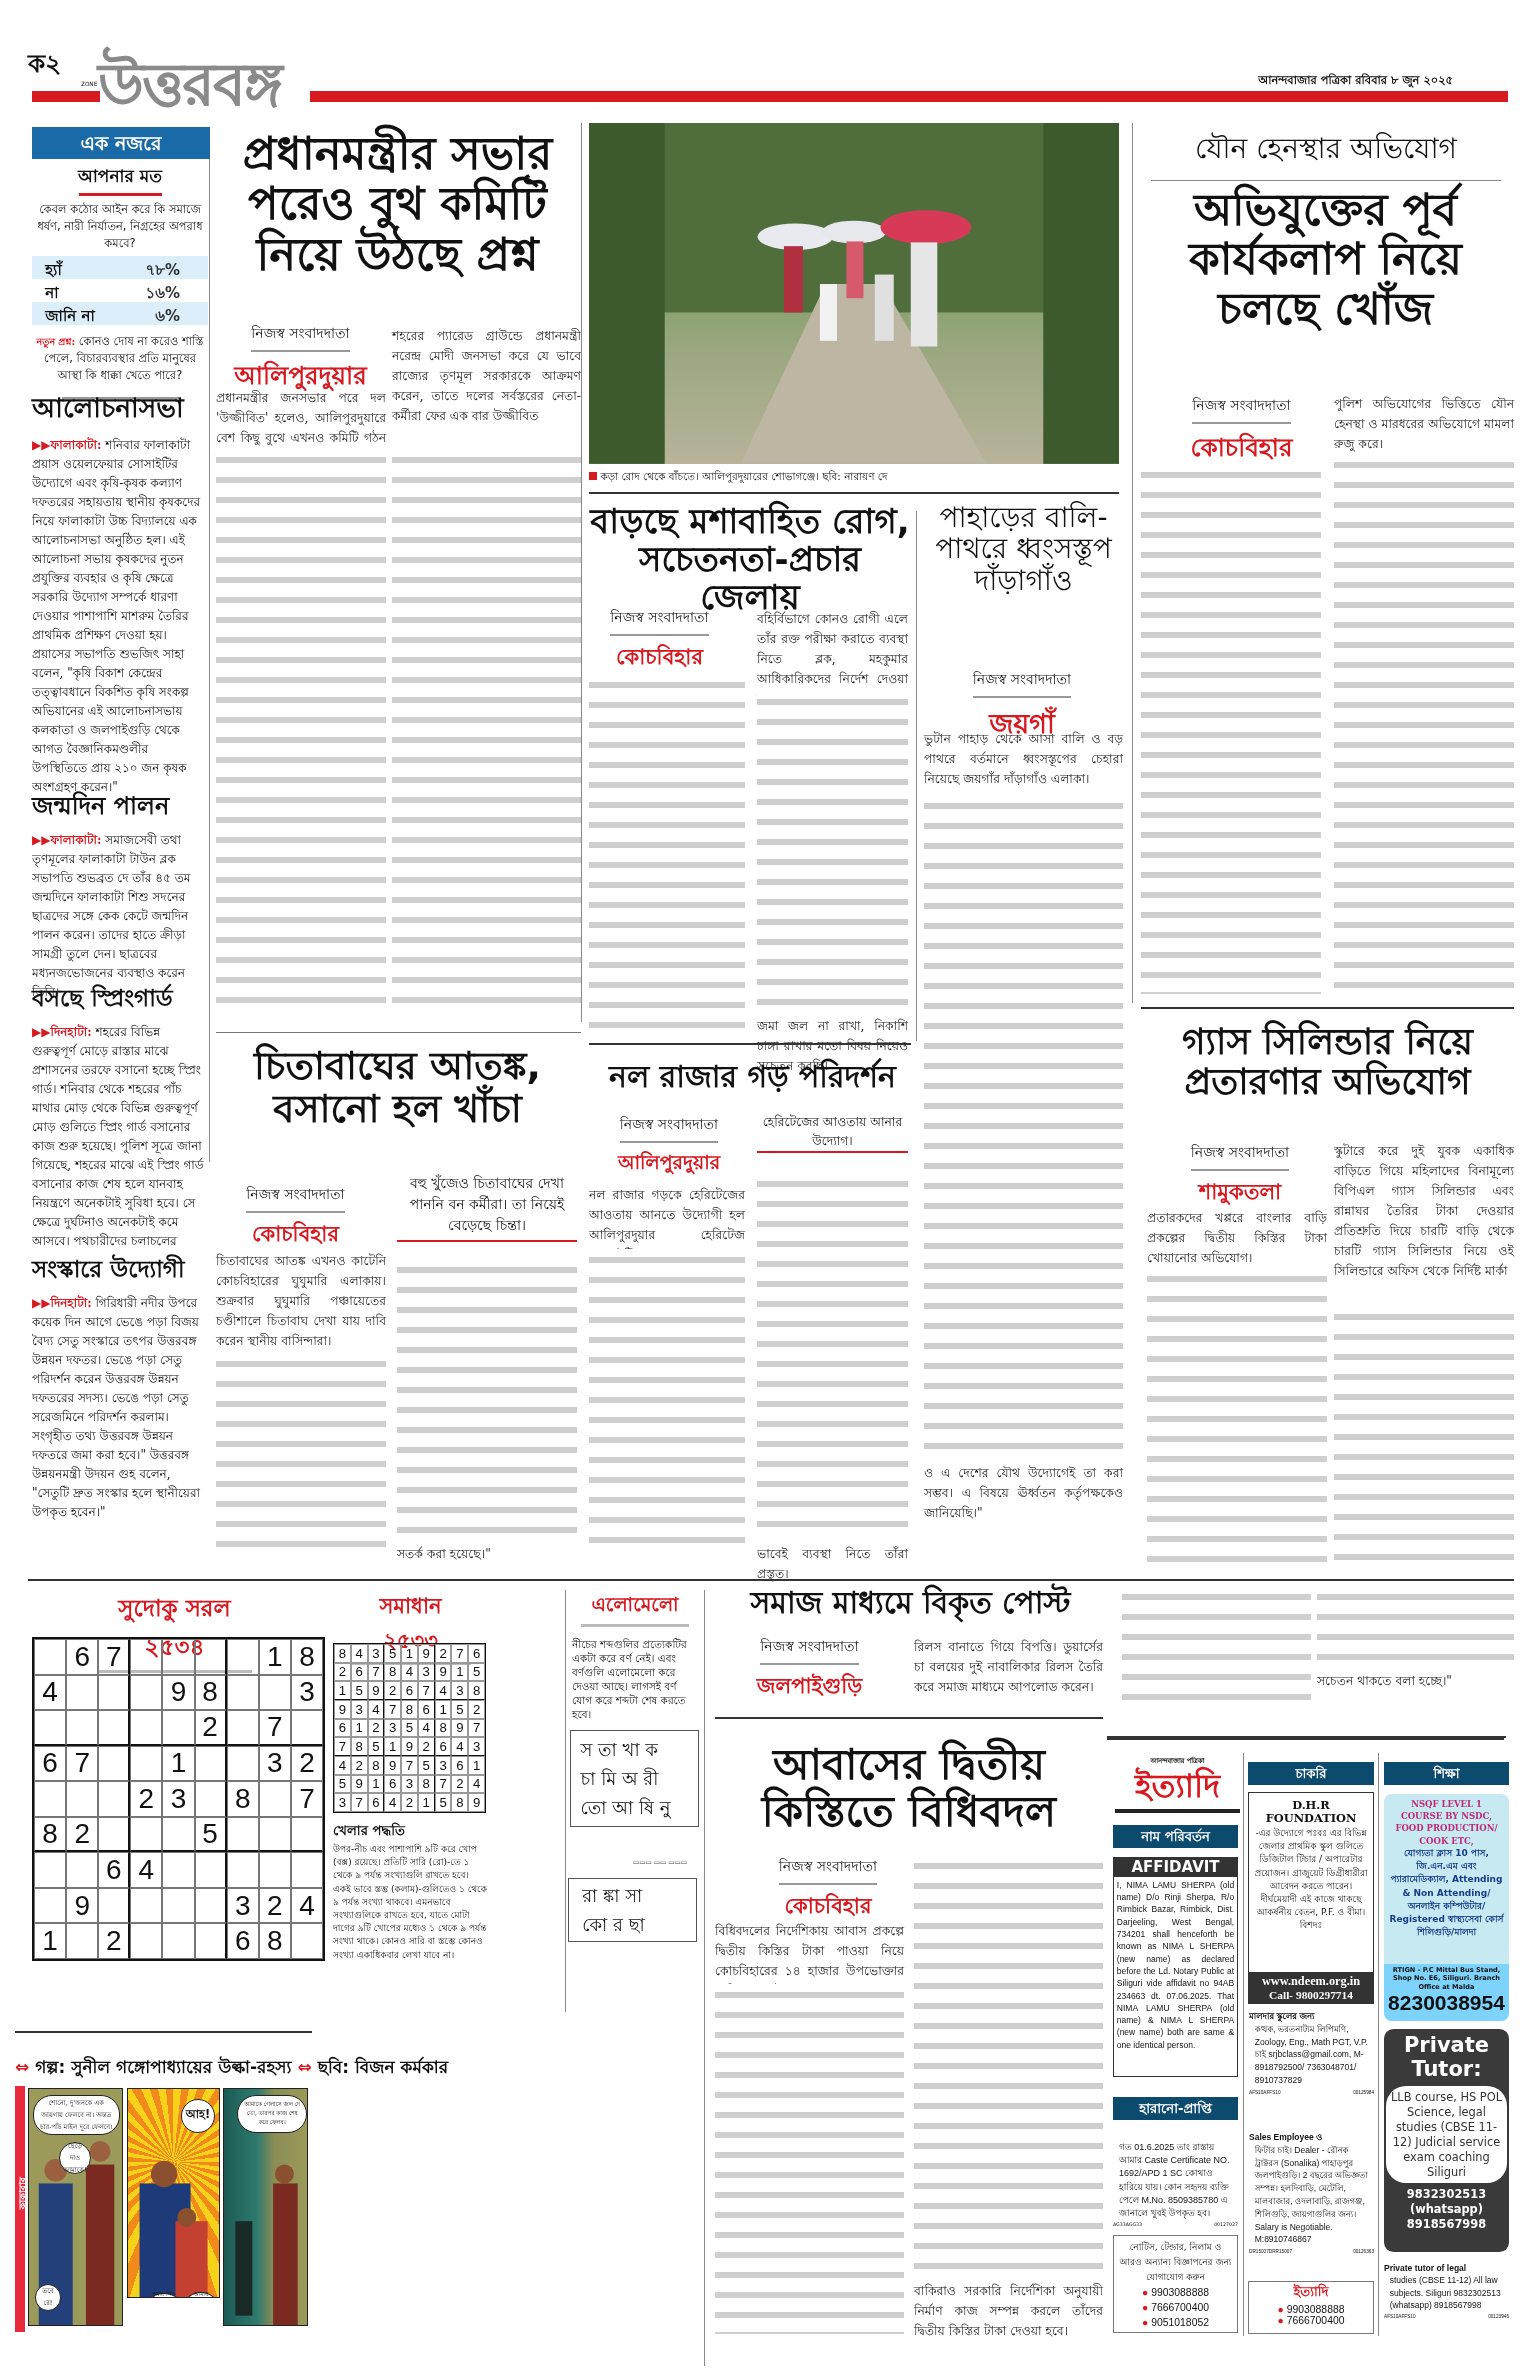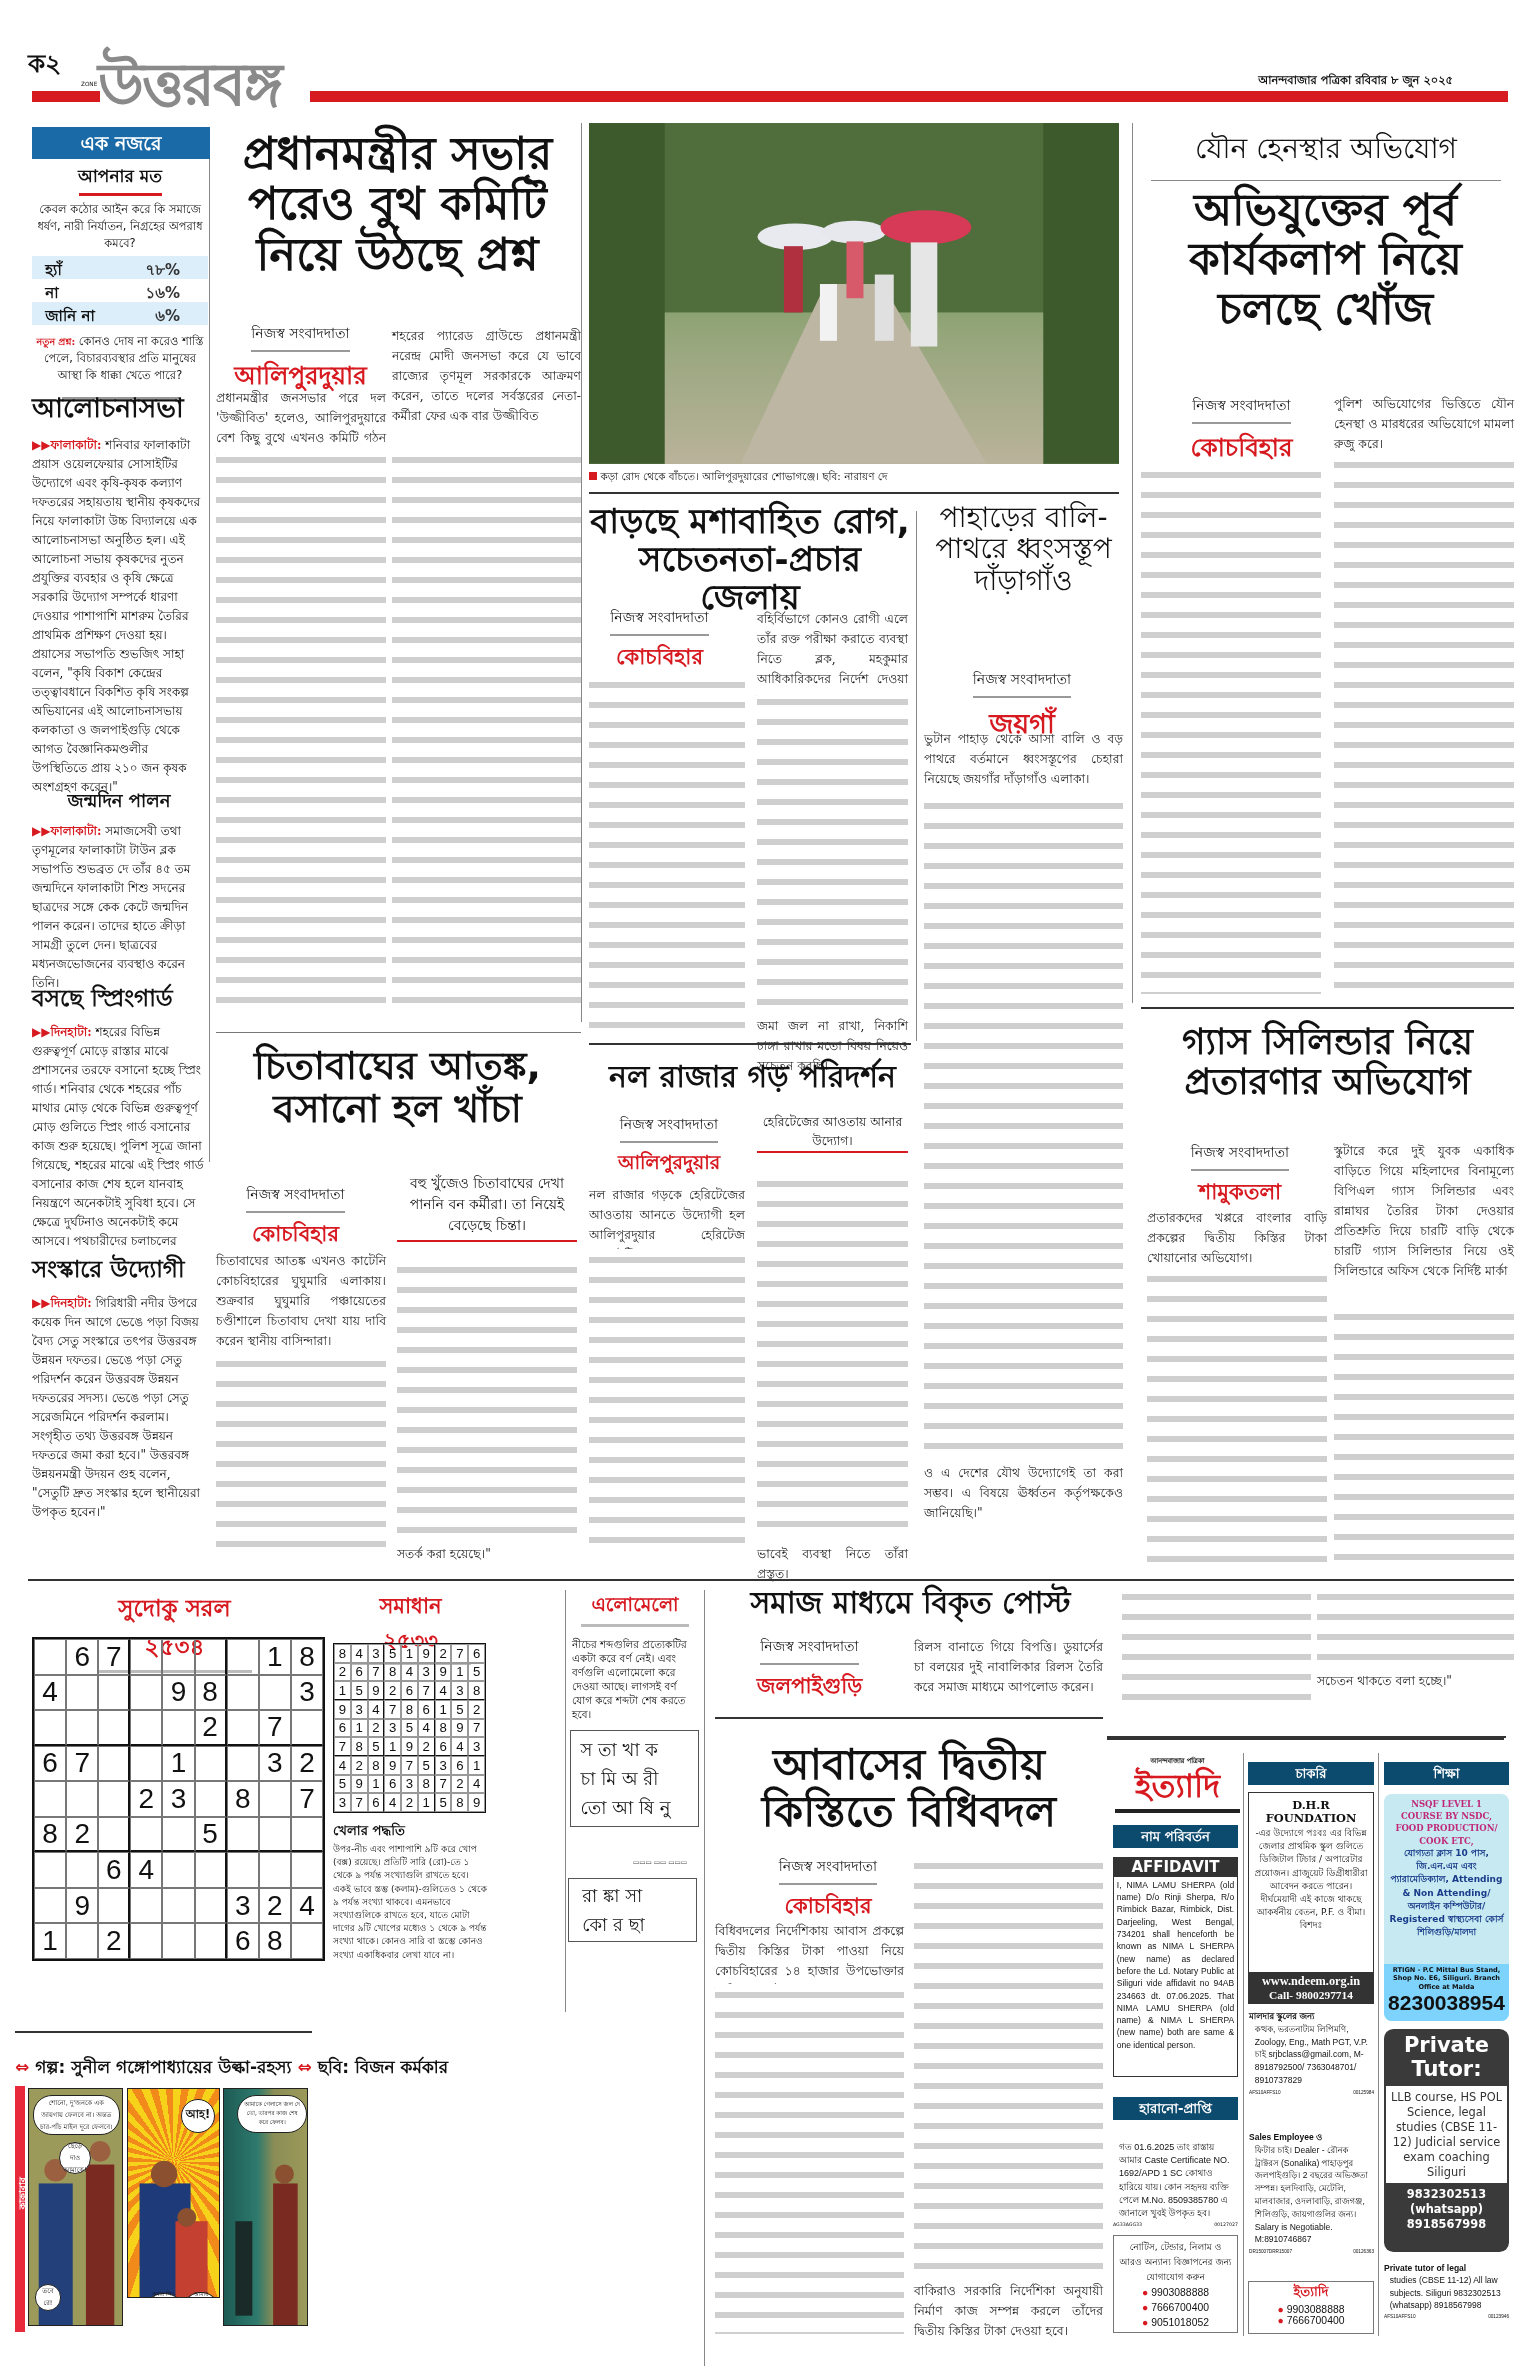--- a/index.html
+++ b/index.html
@@ -86,21 +86,21 @@
     </div>
     <div class="poll-q" style="margin-top:7.6px;"><span class="red" style="font-weight:bold;font-size:9.5px;">নতুন প্রশ্ন:</span> <span>কোনও দোষ না করেও শাস্তি পেলে, বিচারব্যবস্থার প্রতি মানুষের আস্থা কি ধাক্কা খেতে পারে?</span></div>
     <div style="width:117px;height:1.9px;background:#999;margin:13.2px auto 0;"></div>
   </div>
 
   <div class="abs" style="left:32px;top:388px;width:174px;">
     <div class="sb-title">আলোচনাসভা</div>
     <div class="sb-text" style="margin-top:3.8px;height:369px;overflow:hidden;"><span class="tag">▶▶</span><span class="tag">ফালাকাটা:</span> <span>শনিবার ফালাকাটা প্রয়াস ওয়েলফেয়ার সোসাইটির উদ্যোগে এবং কৃষি-কৃষক কল্যাণ দফতরের সহায়তায় স্থানীয় কৃষকদের নিয়ে ফালাকাটা উচ্চ বিদ্যালয়ে এক আলোচনাসভা অনুষ্ঠিত হল। এই আলোচনা সভায় কৃষকদের নুতন প্রযুক্তির ব্যবহার ও কৃষি ক্ষেত্রে সরকারি উদ্যোগ সম্পর্কে ধারণা দেওয়ার পাশাপাশি মাশরুম তৈরির প্রাথমিক প্রশিক্ষণ দেওয়া হয়। প্রয়াসের সভাপতি শুভজিৎ সাহা বলেন, "কৃষি বিকাশ কেন্দ্রের তত্ত্বাবধানে বিকশিত কৃষি সংকল্প অভিযানের এই আলোচনাসভায় কলকাতা ও জলপাইগুড়ি থেকে আগত বৈজ্ঞানিকমণ্ডলীর উপস্থিতিতে প্রায় ২১০ জন কৃষক অংশগ্রহণ করেন।"</span></div>
   </div>
   <div class="abs" style="left:32px;top:787px;width:174px;">
-    <div class="sb-title" style="font-size:18px;text-align:center;">জন্মদিন পালন</div>
+    <div class="sb-title" style="font-size:24px;">জন্মদিন পালন</div>
     <div class="sb-text" style="margin-top:3.8px;height:170px;overflow:hidden;"><span class="tag">▶▶</span><span class="tag">ফালাকাটা:</span> <span>সমাজসেবী তথা তৃণমূলের ফালাকাটা টাউন ব্লক সভাপতি শুভব্রত দে তাঁর ৪৫ তম জন্মদিনে ফালাকাটা শিশু সদনের ছাত্রদের সঙ্গে কেক কেটে জন্মদিন পালন করেন। তাদের হাতে ক্রীড়া সামগ্রী তুলে দেন। ছাত্রবের মধ্যনজভোজনের ব্যবস্থাও করেন তিনি।</span></div>
   </div>
   <div class="abs" style="left:32px;top:980px;width:174px;">
     <div class="sb-title" style="font-size:23px;">বসছে স্প্রিংগার্ড</div>
     <div class="sb-text" style="margin-top:3.8px;height:229px;overflow:hidden;"><span class="tag">▶▶</span><span class="tag">দিনহাটা:</span> <span>শহরের বিভিন্ন গুরুত্বপূর্ণ মোড়ে রাস্তার মাঝে প্রশাসনের তরফে বসানো হচ্ছে স্প্রিং গার্ড। শনিবার থেকে শহরের পাঁচ মাথার মোড় থেকে বিভিন্ন গুরুত্বপূর্ণ মোড় গুলিতে স্প্রিং গার্ড বসানোর কাজ শুরু হয়েছে। পুলিশ সূত্রে জানা গিয়েছে, শহরের মাঝে এই স্প্রিং গার্ড বসানোর কাজ শেষ হলে যানবাহ নিয়ন্ত্রণে অনেকটাই সুবিধা হবে। সে ক্ষেত্রে দুর্ঘটনাও অনেকটাই কমে আসবে। পথচারীদের চলাচলের ক্ষেত্রেও সুবিধা হবে।</span></div>
   </div>
   <div class="abs" style="left:32px;top:1251px;width:174px;">
     <div class="sb-title" style="font-size:23px;">সংস্কারে উদ্যোগী</div>
     <div class="sb-text" style="margin-top:3.8px;height:322px;overflow:hidden;"><span class="tag">▶▶</span><span class="tag">দিনহাটা:</span> <span>গিরিধারী নদীর উপরে কয়েক দিন আগে ভেঙে পড়া বিজয় বৈদ্য সেতু সংস্কারে তৎপর উত্তরবঙ্গ উন্নয়ন দফতর। ভেঙে পড়া সেতু পরিদর্শন করেন উত্তরবঙ্গ উন্নয়ন দফতরের সদস্য। ভেঙে পড়া সেতু সরেজমিনে পরিদর্শন করলাম। সংগৃহীত তথ্য উত্তরবঙ্গ উন্নয়ন দফতরে জমা করা হবে।" উত্তরবঙ্গ উন্নয়নমন্ত্রী উদয়ন গুহ বলেন, "সেতুটি দ্রুত সংস্কার হলে স্থানীয়েরা উপকৃত হবেন।"</span></div>
   </div>
@@ -549,21 +549,21 @@
       <div>COOK ETC,</div>
     </div>
     <div style="font-size:9px;line-height:13.2px;color:#1a3c8a;font-weight:bold;padding:0 3.8px;">যোগ্যতা ক্লাস 10 পাস, জি.এন.এম এবং প্যারামেডিক্যাল, Attending &amp; Non Attending/ অনলাইন কম্পিউটার/ Registered স্বাস্থ্যসেবা কোর্স শিলিগুড়ি/মালদা</div>
     <div style="position:absolute;left:0;right:0;bottom:0;height:57px;background:#7dd3fc;color:#111;">
       <div style="font-size:6.6px;font-weight:bold;line-height:8.5px;padding:1.9px 1.9px 0;">RTIGN - P.C Mittal Bus Stand, Shop No. E6, Siliguri. Branch Office at Malda</div>
       <div style="font-family:'Liberation Sans',sans-serif;font-size:21px;font-weight:bold;line-height:24.6px;">8230038954</div>
     </div>
   </div>
   <div class="abs" style="left:1384px;top:2029px;width:125px;height:223px;background:#3a3a3a;border-radius:9.5px;overflow:hidden;text-align:center;">
     <div style="color:#fff;font-weight:bold;font-size:21px;line-height:24.6px;padding-top:3.8px;">Private Tutor:</div>
-    <div style="background:#fff;margin:3.8px 1.9px;font-size:11.4px;line-height:15px;padding:3.8px 1.9px;color:#333;">LLB course, HS POL Science, legal studies (CBSE 11-12) Judicial service exam coaching Siliguri</div>
+    <div style="background:#fff;margin:3.8px 1.9px;font-size:11.4px;line-height:15px;padding:3.8px 1.9px;color:#333;border-radius:20px;">LLB course, HS POL Science, legal studies (CBSE 11-12) Judicial service exam coaching Siliguri</div>
     <div style="color:#fff;font-weight:bold;font-size:11.4px;line-height:15px;padding:0 3.8px;">9832302513 (whatsapp) 8918567998</div>
   </div>
   <div class="abs ad-text" style="left:1384px;top:2262px;width:125px;font-size:8.5px;line-height:12.3px;">
     <div style="font-weight:bold;">Private tutor of legal</div>
     <div style="padding-left:5.7px;">studies (CBSE 11-12) All law subjects. Siliguri 9832302513 (whatsapp) 8918567998</div>
     <div style="font-size:4.7px;display:flex;justify-content:space-between;">
         <span>AFS10AFFS10</span>
         <span>00123946</span>
       </div>
   </div>

